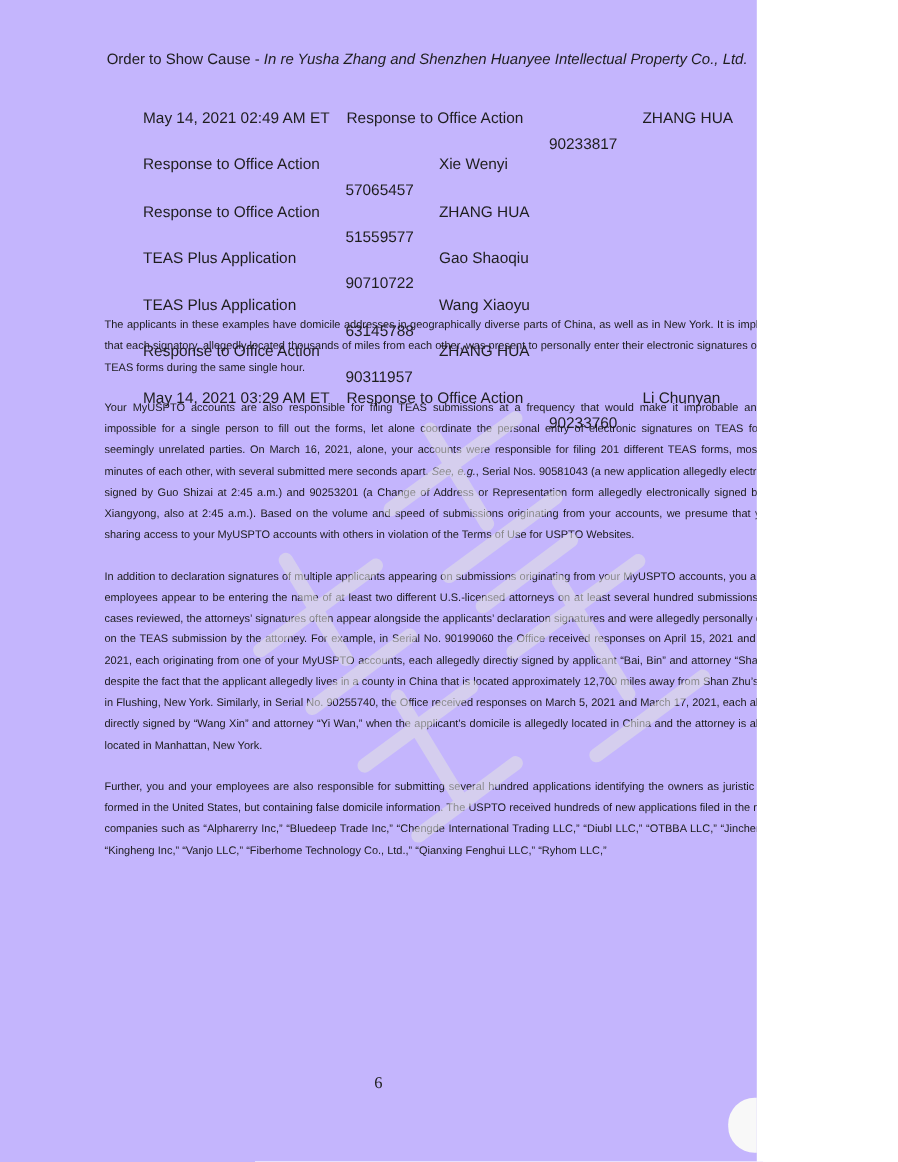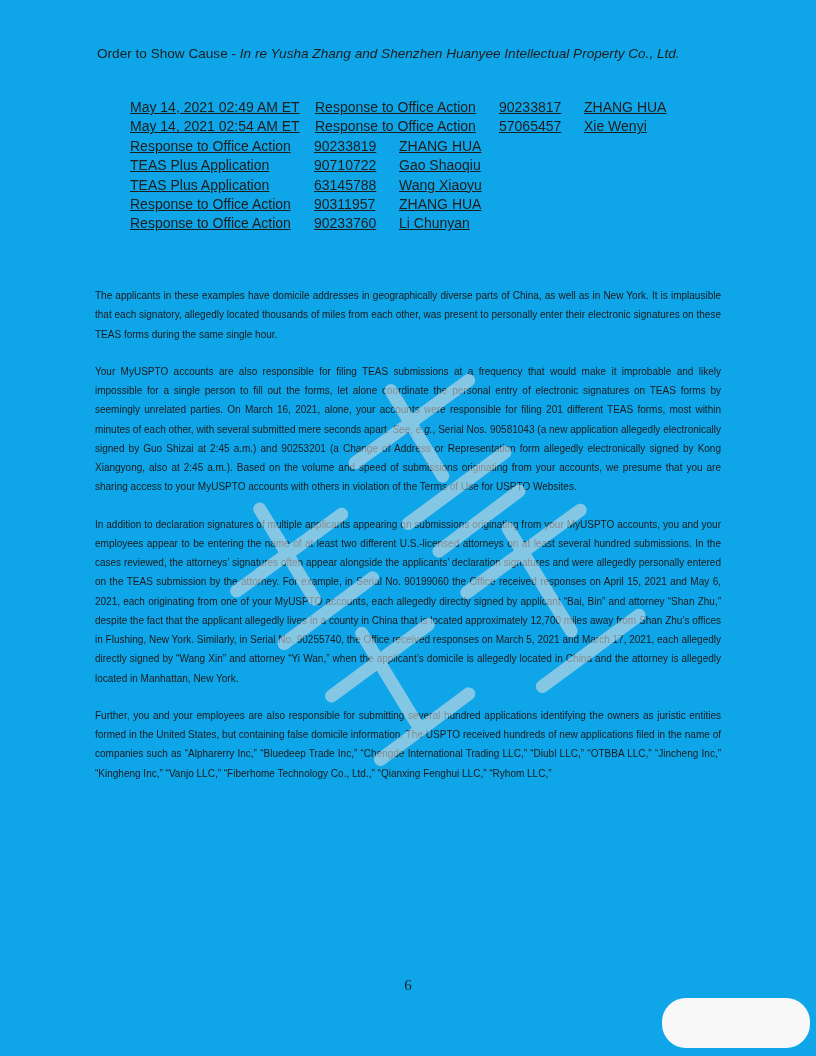--- a/index.html
+++ b/index.html
@@ -1,34 +1,34 @@
 <!DOCTYPE html>
 <html><head>
 <meta charset="utf-8">
 <style>
   * { margin:0; padding:0; box-sizing:border-box; }
   html, body { width:816px; height:1056px; background:#ffffff; }
   .page {
-    position:relative; width:816px; height:1056px; overflow:hidden;
-    font-family:"Liberation Sans", sans-serif; color:#1b1b1b; background:#0ea5e9;
+    position:relative; width:688px; height:1056px; overflow:hidden;
+    font-family:"Liberation Sans", sans-serif; color:#1b1b1b; background:#c4b5fd;
   }
   .doc-header {
     position:absolute; top:46px; left:97px;
     font-size:13.6px; line-height:16px; white-space:nowrap; color:#1e1e1e;
   }
   .italic { font-style:italic; }
   .submissions-table {
     position:absolute; top:98px; left:130px; width:562px;
     font-size:14px; color:#1e1e1e;
   }
   .trow { display:flex; line-height:19.4px; }
-  .tcell { display:block;text-decoration:underline; }
+  .tcell { display:block; }
   .tcell.c0 { width:185px; }
   .tcell.c1 { width:184px; }
-  .tcell.c2 { width:85px; }
+  .tcell.c2 { width:85px;margin-top:23px; }
   .tcell.c3 { flex:1; }
   .paragraphs {
     position:absolute; top:246px; left:95px; width:626px;
     font-size:10px; line-height:19.25px; text-align:justify;
     text-justify:inter-word; color:#1b1b1b;margin-top:40px;
   }
   .para { margin-bottom:18px; }
   .page-number {
     position:absolute; top:977px; left:0; width:100%;
     text-align:center; font-size:15px;
@@ -52,46 +52,46 @@
   </div>
 
   <div class="submissions-table">
       <div class="trow">
         <span class="tcell c0">May 14, 2021 02:49 AM ET</span>
         <span class="tcell c1">Response to Office Action</span>
         <span class="tcell c2">90233817</span>
         <span class="tcell c3">ZHANG HUA</span>
       </div>
       <div class="trow">
-        <span class="tcell c0">May 14, 2021 02:54 AM ET</span>
         <span class="tcell c1">Response to Office Action</span>
         <span class="tcell c2">57065457</span>
         <span class="tcell c3">Xie Wenyi</span>
       </div>
       <div class="trow">
         <span class="tcell c1">Response to Office Action</span>
-        <span class="tcell c2">90233819</span>
+        <span class="tcell c2">51559577</span>
         <span class="tcell c3">ZHANG HUA</span>
       </div>
       <div class="trow">
         <span class="tcell c1">TEAS Plus Application</span>
         <span class="tcell c2">90710722</span>
         <span class="tcell c3">Gao Shaoqiu</span>
       </div>
       <div class="trow">
         <span class="tcell c1">TEAS Plus Application</span>
         <span class="tcell c2">63145788</span>
         <span class="tcell c3">Wang Xiaoyu</span>
       </div>
       <div class="trow">
         <span class="tcell c1">Response to Office Action</span>
         <span class="tcell c2">90311957</span>
         <span class="tcell c3">ZHANG HUA</span>
       </div>
       <div class="trow">
+        <span class="tcell c0">May 14, 2021 03:29 AM ET</span>
         <span class="tcell c1">Response to Office Action</span>
         <span class="tcell c2">90233760</span>
         <span class="tcell c3">Li Chunyan</span>
       </div>
     </div>
 
   <div class="paragraphs">
       <p class="para"><span>The applicants in these examples have domicile addresses in geographically diverse parts of China, as well as in New York. It is implausible that each signatory, allegedly located thousands of miles from each other, was present to personally enter their electronic signatures on these TEAS forms during the same single hour.</span></p>
       <p class="para"><span>Your MyUSPTO accounts are also responsible for filing TEAS submissions at a frequency that would make it improbable and likely impossible for a single person to fill out the forms, let alone coordinate the personal entry of electronic signatures on TEAS forms by seemingly unrelated parties. On March 16, 2021, alone, your accounts were responsible for filing 201 different TEAS forms, most within minutes of each other, with several submitted mere seconds apart. </span><span class="italic">See, e.g.</span><span>, Serial Nos. 90581043 (a new application allegedly electronically signed by Guo Shizai at 2:45 a.m.) and 90253201 (a Change of Address or Representation form allegedly electronically signed by Kong Xiangyong, also at 2:45 a.m.). Based on the volume and speed of submissions originating from your accounts, we presume that you are sharing access to your MyUSPTO accounts with others in violation of the Terms of Use for USPTO Websites.</span></p>
       <p class="para"><span>In addition to declaration signatures of multiple applicants appearing on submissions originating from your MyUSPTO accounts, you and your employees appear to be entering the name of at least two different U.S.-licensed attorneys on at least several hundred submissions. In the cases reviewed, the attorneys’ signatures often appear alongside the applicants’ declaration signatures and were allegedly personally entered on the TEAS submission by the attorney. For example, in Serial No. 90199060 the Office received responses on April 15, 2021 and May 6, 2021, each originating from one of your MyUSPTO accounts, each allegedly directly signed by applicant “Bai, Bin” and attorney “Shan Zhu,” despite the fact that the applicant allegedly lives in a county in China that is located approximately 12,700 miles away from Shan Zhu’s offices in Flushing, New York. Similarly, in Serial No. 90255740, the Office received responses on March 5, 2021 and March 17, 2021, each allegedly directly signed by “Wang Xin” and attorney “Yi Wan,” when the applicant’s domicile is allegedly located in China and the attorney is allegedly located in Manhattan, New York.</span></p>

